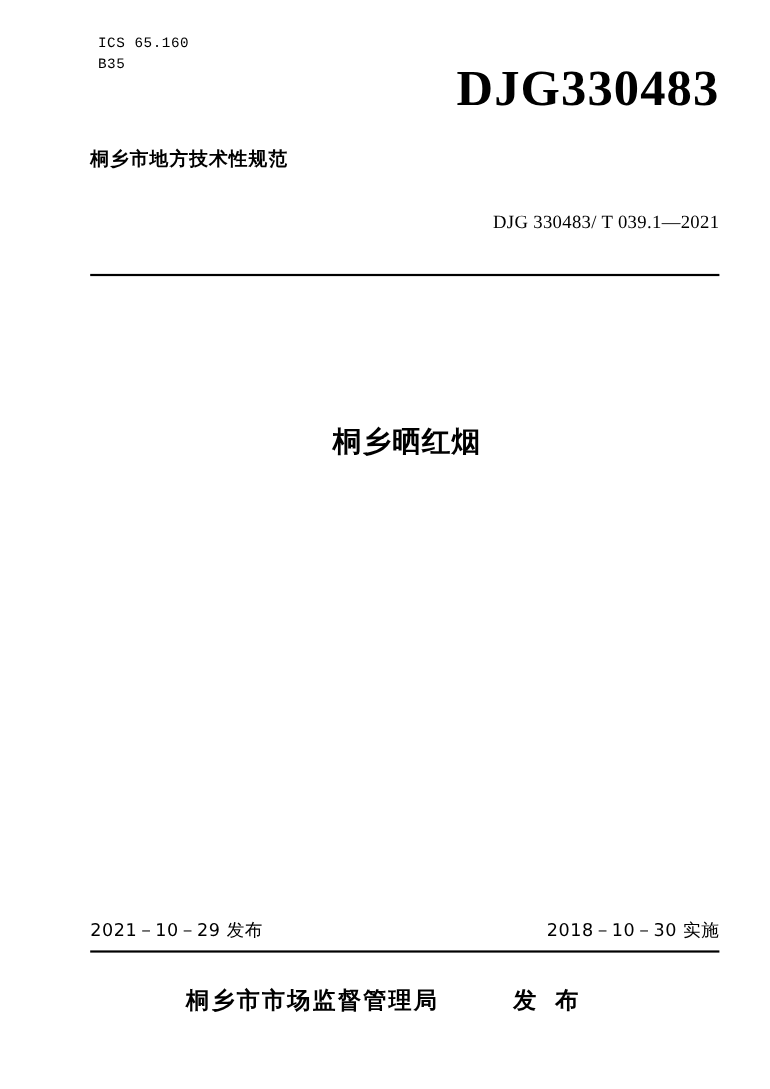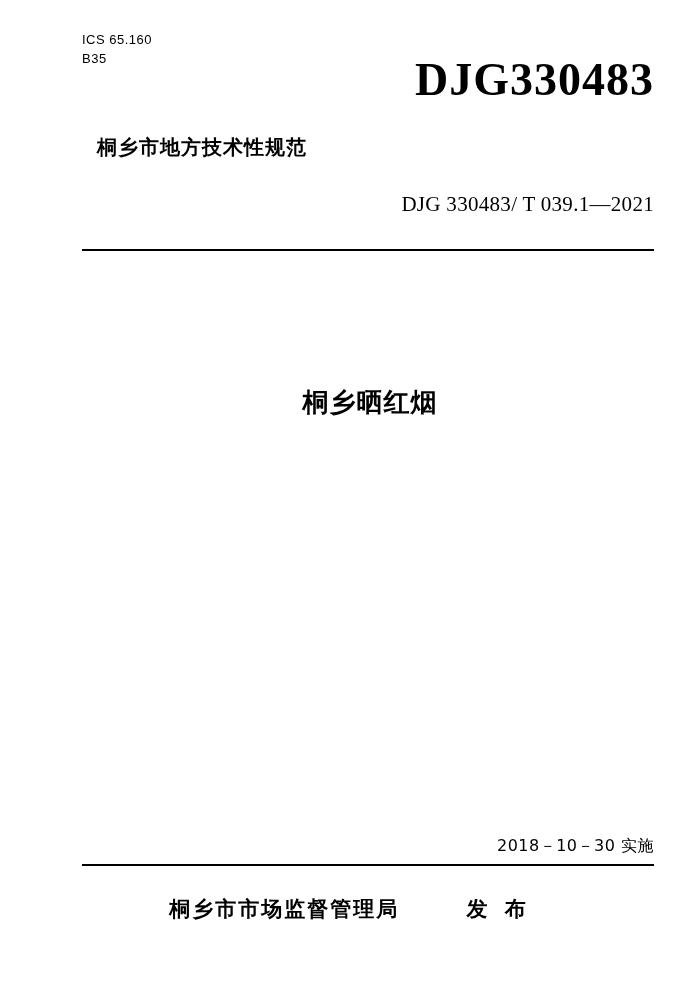--- a/index.html
+++ b/index.html
@@ -17,23 +17,23 @@
   .page {
     position: relative;
     width: 700px;
     height: 990px;
     box-sizing: border-box;
   }
 
   
   .ics-block {
     position: absolute;
-    left: 82px;
+    left: 89px;
     top: 30px;
-    font-family: Liberation Sans, sans-serif;
+    font-family: Liberation Mono, monospace;
     font-size: 13px;
     line-height: 19px;
     letter-spacing: 0.5px;
   }
   .ics-line { white-space: pre; }
 
   
   .std-number {
     position: absolute;
     right: 46px;
@@ -41,36 +41,36 @@
     font-family: "Liberation Serif", serif;
     font-weight: bold;
     font-size: 46px;
     letter-spacing: 1px;
     line-height: 1;
   }
 
   
   .cn-heading {
     position: absolute;
-    left: 97px;
+    left: 82px;
     top: 135px;
     font-family: "DejaVu Sans", sans-serif;
     font-weight: bold;
-    font-size: 20px;
+    font-size: 17px;
     letter-spacing: 1px;
     line-height: 1.2;
   }
 
   
   .doc-code {
     position: absolute;
     right: 46px;
     top: 192px;
     font-family: "Liberation Serif", serif;
-    font-size: 21px;
+    font-size: 17px;
     letter-spacing: 0.3px;
     white-space: pre;
   }
 
   
   .rule-top {
     position: absolute;
     left: 82px;
     top: 249px;
     width: 572px;
@@ -150,20 +150,21 @@
 
   <div class="doc-code">DJG 330483/ T 039.1—2021</div>
 
   <div class="rule-top"></div>
 
   <div class="title-block">
     <div>桐乡晒红烟</div>
   </div>
 
   <div class="dates-row">
+    <span class="date-left">2021－10－29 发布</span>
     <span class="date-right">2018－10－30 实施</span>
   </div>
 
   <div class="rule-bottom"></div>
 
   <div class="issuer-row">
     <span class="issuer-name">桐乡市市场监督管理局</span>
     <span class="issuer-action">发 布</span>
   </div>
 

